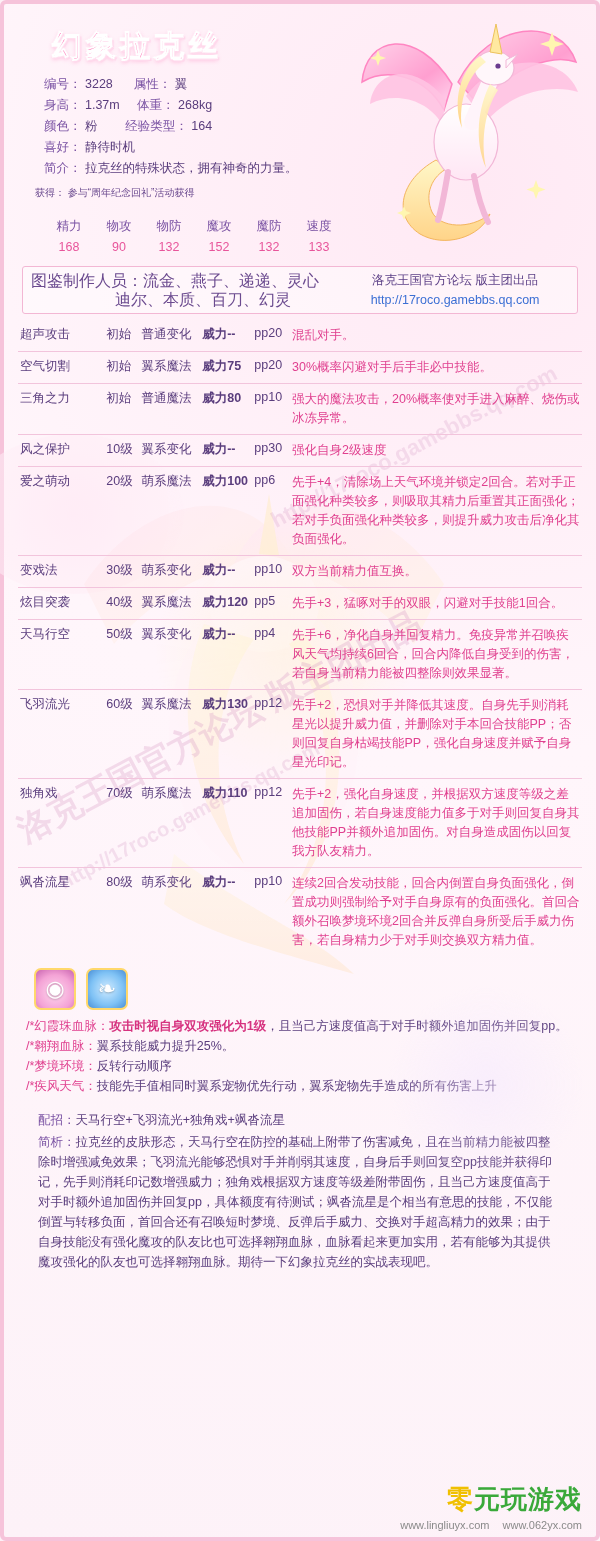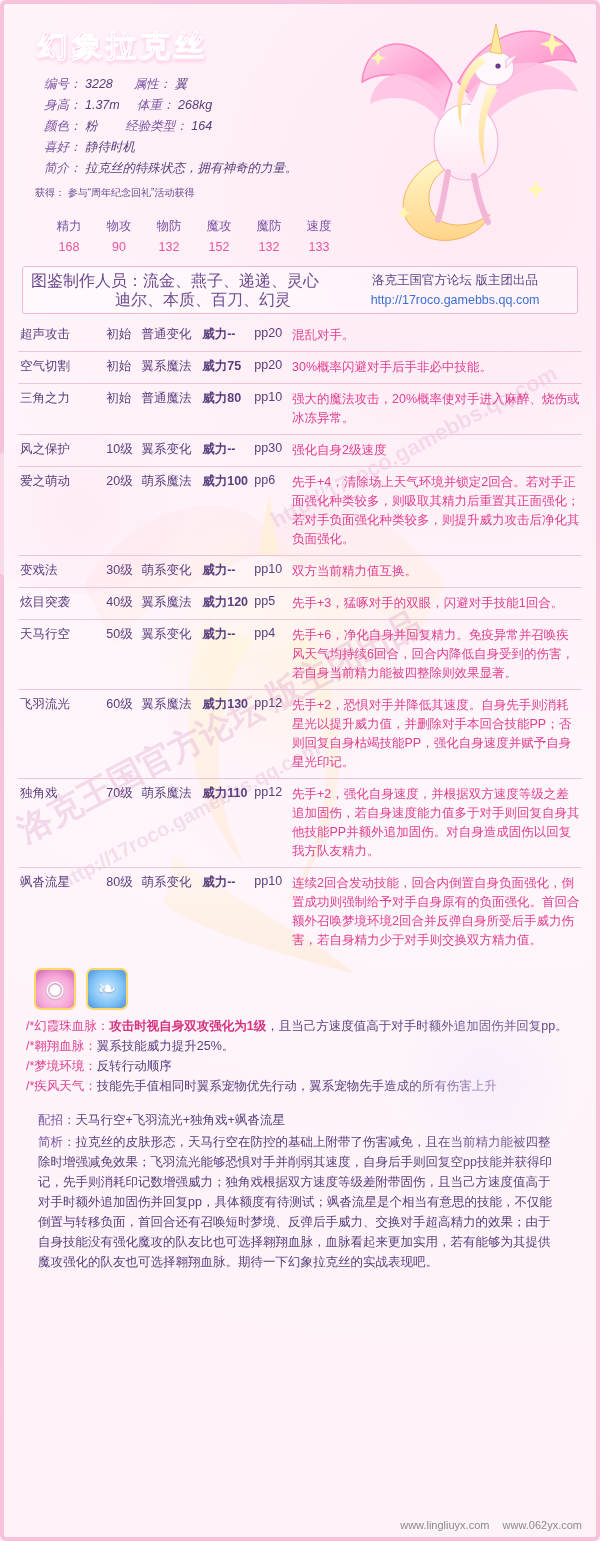--- a/index.html
+++ b/index.html
@@ -19,27 +19,27 @@
   }
   
   .blob { position:absolute; border-radius:50%; filter:blur(0px); opacity:.55; }
   .b1 { width:220px; height:160px; left:-40px; top:430px; background:radial-gradient(circle,#ffe6f3,#fff0f8 70%,rgba(255,255,255,0)); }
   .b2 { width:260px; height:260px; left:150px; top:520px; background:radial-gradient(circle,#fff3c9,rgba(255,255,255,0) 70%); opacity:.5;}
   .b3 { width:200px; height:200px; right:10px; top:980px; background:radial-gradient(circle,#f2e6ff,rgba(255,255,255,0) 70%); opacity:.45;}
 
   
   .header { position:relative; height:258px; }
   .title {
-    position:absolute; left:34px; top:22px;
+    position:absolute; left:48px; top:22px;
     font-size:30px; font-weight:bold; letter-spacing:4px;
     color:#ff3d9a;
     -webkit-text-stroke:1px #fff;
     text-shadow:0 0 2px #fff, 2px 2px 0 #ffd9ec, 0 2px 4px rgba(255,61,154,.35);
   }
-  .info { position:absolute; left:40px; top:70px; width:320px; color:#6b4a8f; font-size:12.5px; line-height:21px;font-style:italic; }
+  .info { position:absolute; left:40px; top:70px; width:320px; color:#6b4a8f; font-size:12.5px; line-height:21px; }
   .info .row { white-space:nowrap; }
   .info .lbl { color:#7a52a3; }
   .info .val { color:#5a3d7d; }
   .gain { position:absolute; left:31px; top:182px; font-size:10px; color:#6b4a8f;text-align:right; }
   .stats { position:absolute; left:40px; top:214px; width:300px; }
   .stats table { border-collapse:collapse; width:300px; }
   .stats th { font-size:12.5px; color:#7a52a3; font-weight:normal; padding:0 0 4px 0; text-align:center;}
   .stats td { font-size:12.5px; color:#e8559b; text-align:center; }
 
   
@@ -427,19 +427,22 @@
   <div class="analysis">
     <p>
       <span class="lbl">配招：</span><span class="combo">天马行空+飞羽流光+独角戏+飒沓流星</span>
     </p>
     <p class="body">
       <span class="lbl">简析：</span><span>拉克丝的皮肤形态，天马行空在防控的基础上附带了伤害减免，且在当前精力能被四整除时增强减免效果；飞羽流光能够恐惧对手并削弱其速度，自身后手则回复空pp技能并获得印记，先手则消耗印记数增强威力；独角戏根据双方速度等级差附带固伤，且当己方速度值高于对手时额外追加固伤并回复pp，具体额度有待测试；飒沓流星是个相当有意思的技能，不仅能倒置与转移负面，首回合还有召唤短时梦境、反弹后手威力、交换对手超高精力的效果；由于自身技能没有强化魔攻的队友比也可选择翱翔血脉，血脉看起来更加实用，若有能够为其提供魔攻强化的队友也可选择翱翔血脉。期待一下幻象拉克丝的实战表现吧。</span>
     </p>
   </div>
 
   <div class="footer-logos">
+    <div class="logo-text">
+      <span class="y">零</span><span>元玩游戏</span>
+    </div>
     <div class="logo-sub">
       <span>www.lingliuyx.com</span>
       <span>www.062yx.com</span>
     </div>
   </div>
 
 </div>
 
 </body></html>

